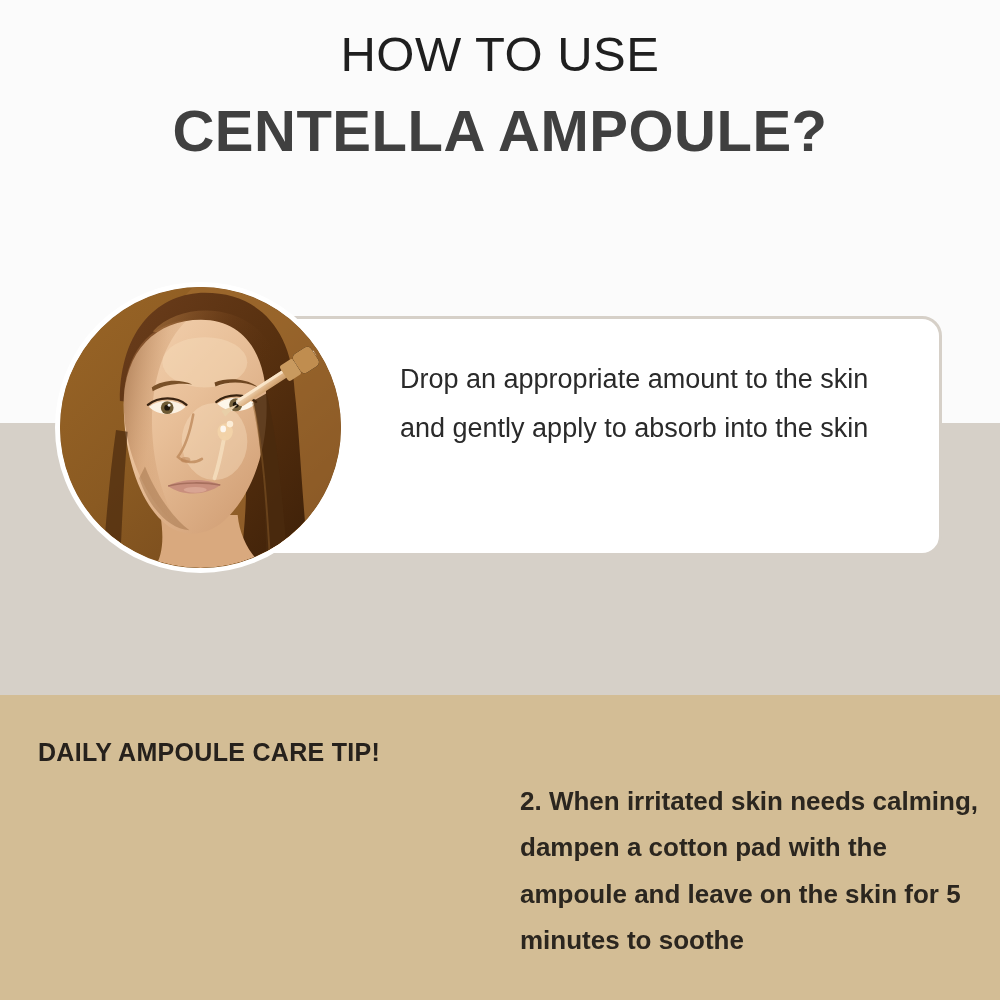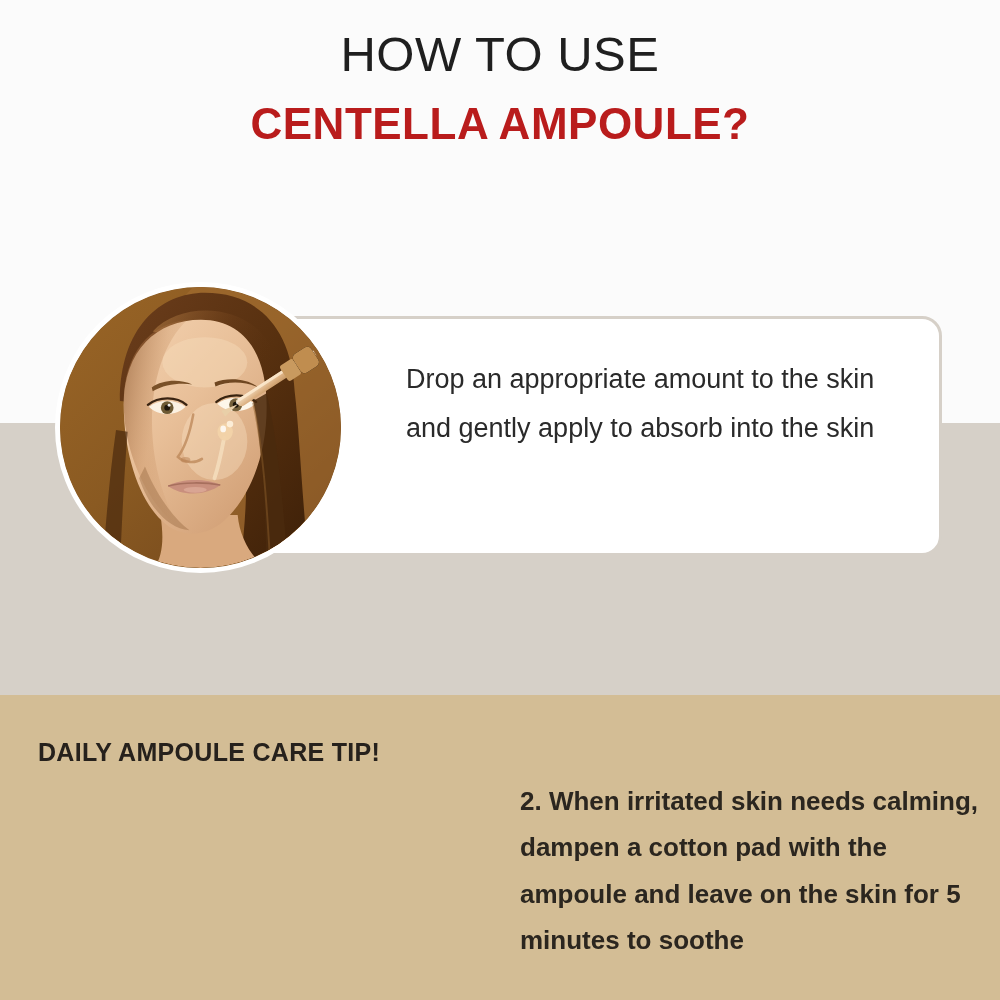--- a/index.html
+++ b/index.html
@@ -35,40 +35,40 @@
   .title-line1 {
     margin-top:30px;
     font-size:49px;
     font-weight:400;
     letter-spacing:0.5px;
     color:#1f1f1f;
     line-height:1.0;
   }
   .title-line2 {
     margin-top:23px;
-    font-size:44px;
+    font-size:58px;
     font-weight:700;
     letter-spacing:0.5px;
-    color:#b91c1c;
+    color:#404040;
     line-height:1.0;
   }
 
   
   .info-card {
     position:absolute;
     left:170px; top:316px;
     width:772px; height:240px;
     background:#ffffff;
     border:3px solid #d6d0c8;
     border-radius:20px;
     z-index:3;
   }
   .info-card-text {
     position:absolute;
-    left:233px; top:36px;
+    left:227px; top:36px;
     width:505px;
     font-size:27px;
     line-height:1.83;
     color:#2a2a2a;
     font-weight:400;
   }
 
   
   .photo-circle {
     position:absolute;

